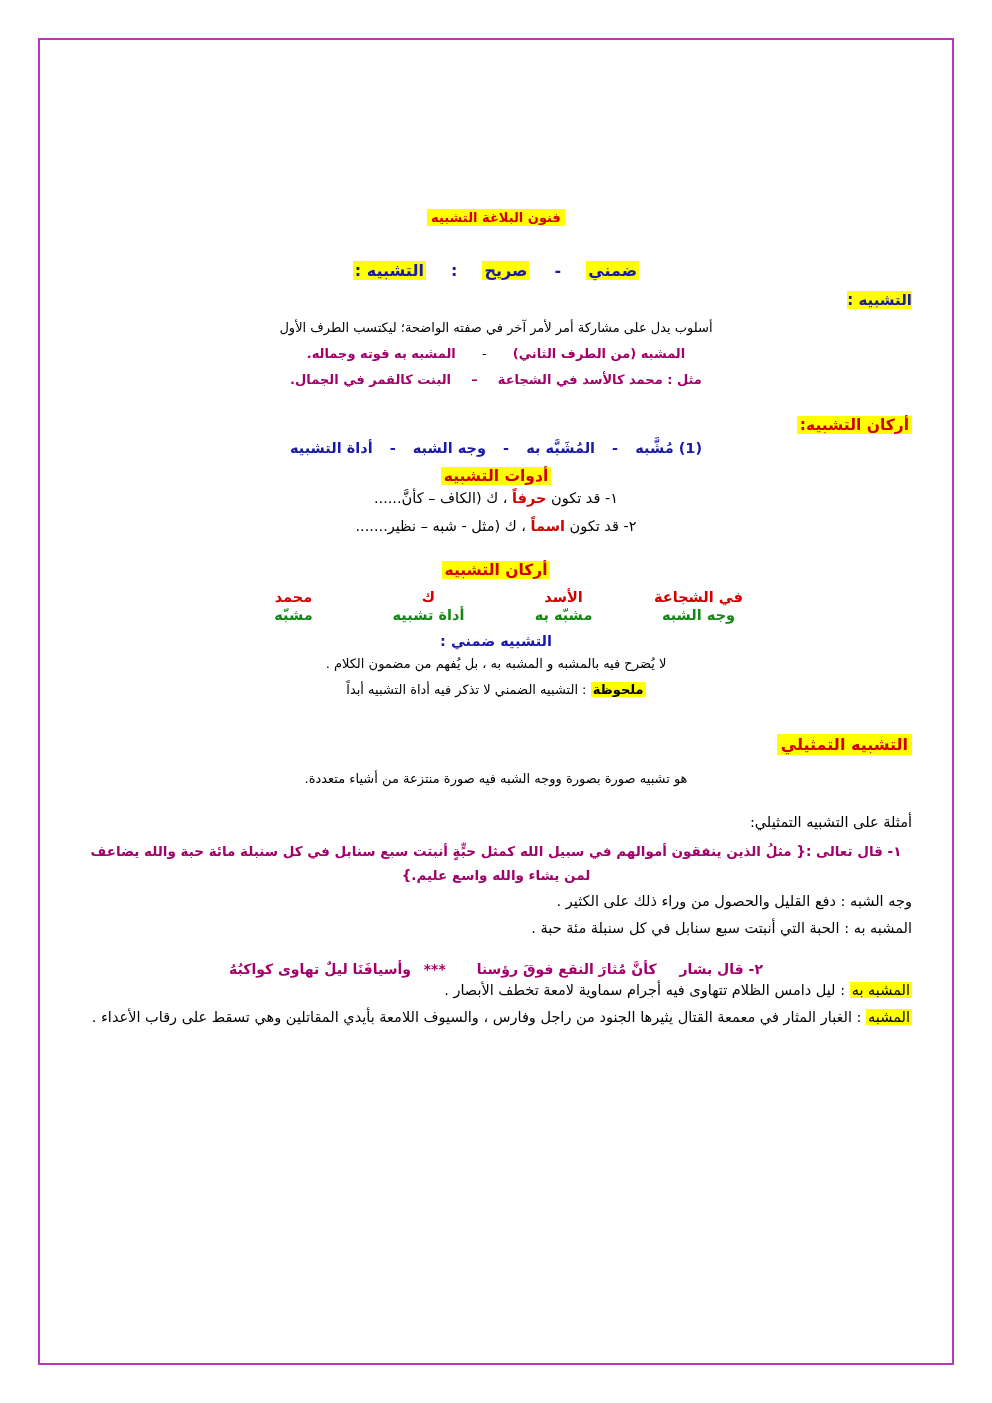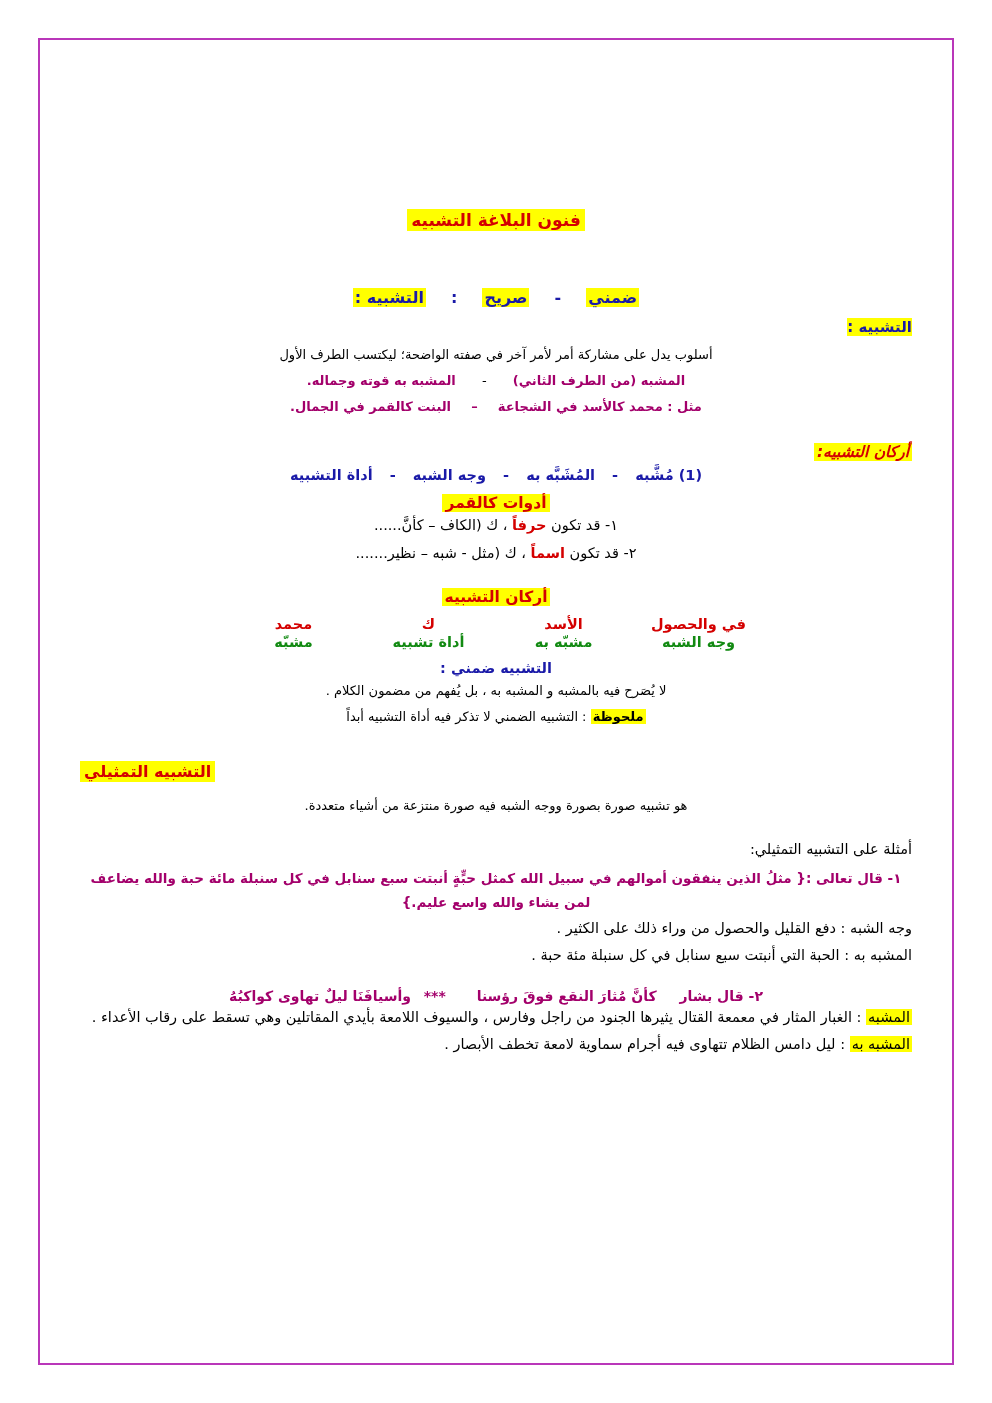--- a/index.html
+++ b/index.html
@@ -26,23 +26,23 @@
   .inner {
     position: absolute;
     left: 40px;
     right: 40px;
     top: 170px;
     text-align: right;
   }
   .title-main {
     color: #d40000;
     font-weight: bold;
-    font-size: 17px;
-    text-align: center;
-    margin: 0 0 58px 0;
+    font-size: 13px;
+    text-align: center;
+    margin: 0 0 36px 0;
   }
   .title-main span { background: #ffff00; padding: 1px 4px; }
 
   .row-line { margin: 0 0 3px 0; line-height: 1.55; }
   .magenta { color: #a3006b; font-weight: bold; }
   .black { color: #000; }
 
   .line-tashbih-types {
     text-align: center;
     font-size: 16px;
@@ -73,21 +73,21 @@
   .gap-md { height: 20px; }
   .gap-lg { height: 30px; }
 
   .section-head {
     font-weight: bold;
     color: #d40000;
     background: #ffff00;
     font-size: 15.5px;
     padding: 0 3px;
   }
-  .section-head-wrap { margin: 0 0 6px 0; font-style: italic; }
+  .section-head-wrap { margin: 0 0 6px 0; }
   .head-center { text-align: center; }
 
   .pillars-line {
     color: #1a1aa8;
     font-weight: bold;
     font-size: 14.5px;
     text-align: center;
     margin-top: 6px;
   }
   .pillars-line .dash { padding: 0 12px; font-weight: bold; }
@@ -118,21 +118,21 @@
   }
 
   .note-label {
     color: #000;
     font-weight: bold;
     background: #ffff00;
     padding: 0 2px;
   }
 
   .tamthili-head {
-    text-align: left;
+    text-align: right;
     font-weight: bold;
     color: #d40000;
     font-size: 16px;
   }
   .tamthili-head span { background: #ffff00; padding: 1px 4px; }
 
   .left-note { text-align: right; font-size: 14.5px; color: #000; }
 
   .ayah {
     color: #a3006b;
@@ -207,41 +207,41 @@
       <span>المُشَبَّه به</span>
       <span class="dash">-</span>
       <span>وجه الشبه</span>
       <span class="dash">-</span>
       <span>أداة التشبيه</span>
     </div>
 
     <div class="gap-sm"></div>
 
     <div class="head-center">
-      <span class="section-head">أدوات كالقمر</span>
+      <span class="section-head">أدوات التشبيه</span>
     </div>
 
     <div class="tool-line">
       <span>١- قد تكون <span style="color: rgb(212, 0, 0); font-weight: bold;">حرفاً</span> ، ك (الكاف – كأنَّ......</span>
     </div>
     <div class="tool-line">
       <span>٢- قد تكون <span style="color: rgb(212, 0, 0); font-weight: bold;">اسماً</span> ، ك (مثل - شبه – نظير.......</span>
     </div>
 
     <div class="gap-md"></div>
 
     <div class="head-center">
       <span class="section-head">أركان التشبيه</span>
     </div>
 
     <div class="gap-sm"></div>
 
     <div class="example-grid">
       <div class="eg-col">
-        <div class="eg-top">في والحصول</div>
+        <div class="eg-top">في الشجاعة</div>
         <div class="eg-bot">وجه الشبه</div>
       </div>
       <div class="eg-col">
         <div class="eg-top">الأسد</div>
         <div class="eg-bot">مشبّه به</div>
       </div>
       <div class="eg-col">
         <div class="eg-top">ك</div>
         <div class="eg-bot">أداة تشبيه</div>
       </div>
@@ -289,23 +289,23 @@
     <div class="gap-md"></div>
 
     <div class="bashar">
       <span>٢- قال بشار</span>
       <span style="padding:0 18px;">كأنَّ مُثارَ النقع فوقَ رؤسنا</span>
       <span class="stars">***</span>
       <span>وأسيافَنَا ليلٌ تهاوى كواكبُهُ</span>
     </div>
 
     <div class="analysis">
+      <span class="mushabbah-tag">المشبه به</span>
+      <span>: ليل دامس الظلام تتهاوى فيه أجرام سماوية لامعة تخطف الأبصار .</span>
+    </div>
+
+    <div class="analysis">
       <span class="mushabbah-tag">المشبه</span>
       <span>: الغبار المثار في معمعة القتال يثيرها الجنود من راجل وفارس ، والسيوف اللامعة بأيدي المقاتلين وهي تسقط على رقاب الأعداء .</span>
     </div>
 
-    <div class="analysis">
-      <span class="mushabbah-tag">المشبه به</span>
-      <span>: ليل دامس الظلام تتهاوى فيه أجرام سماوية لامعة تخطف الأبصار .</span>
-    </div>
-
   </div>
 </div>
 
 </body></html>

